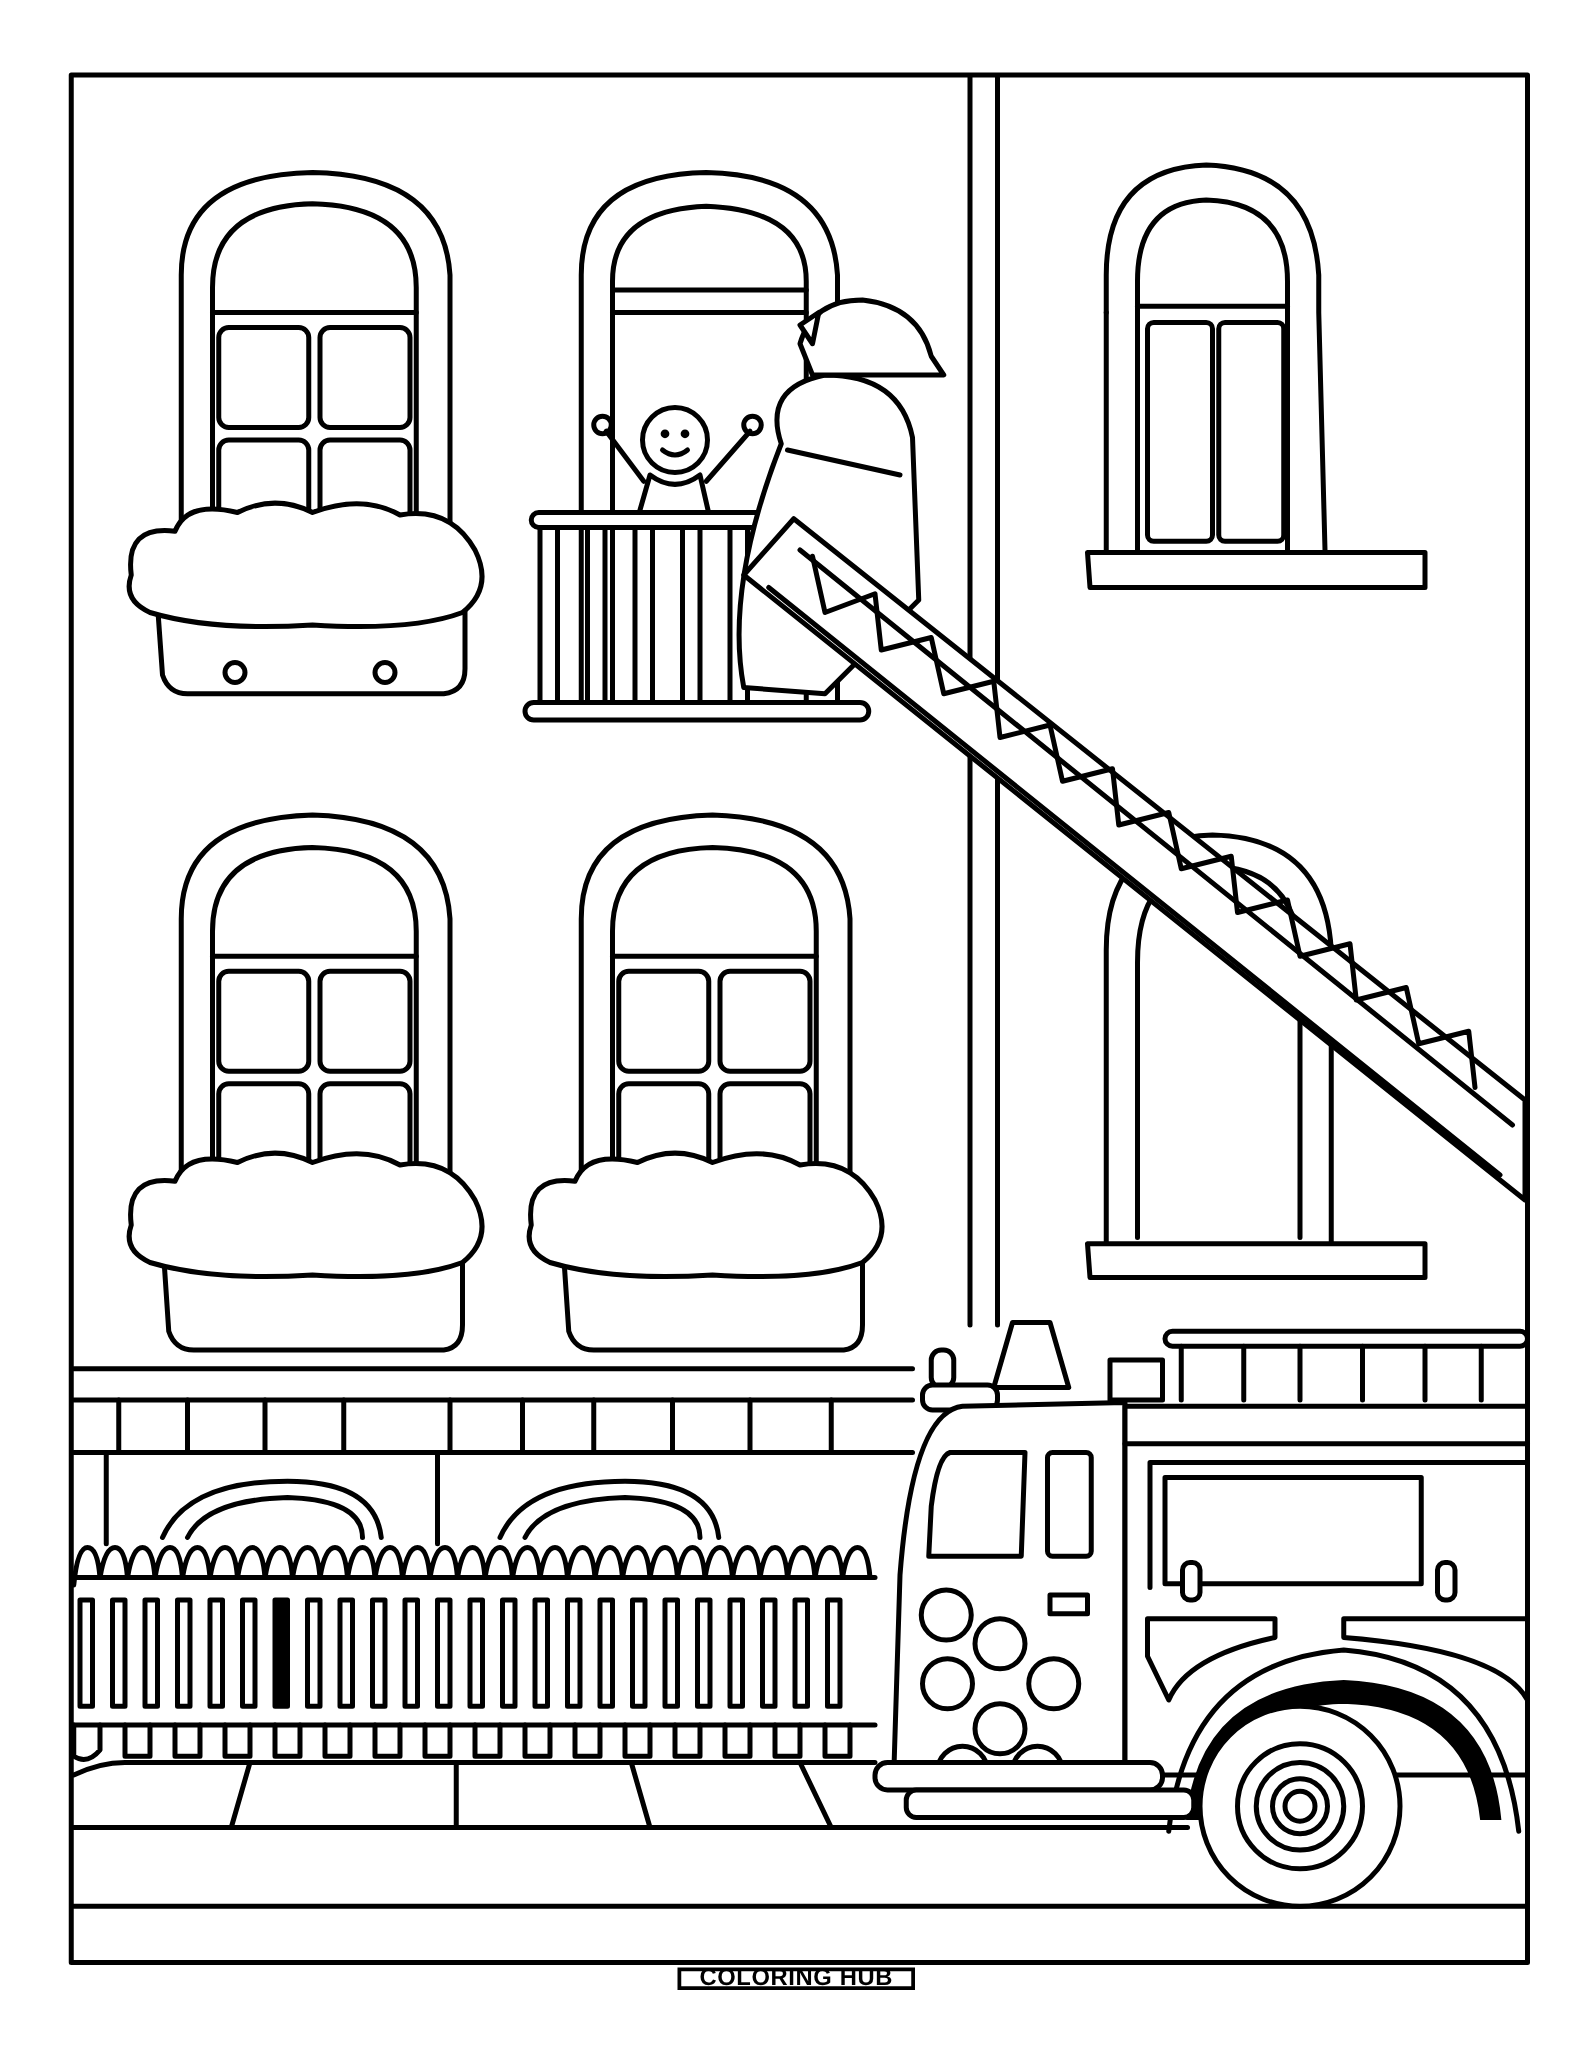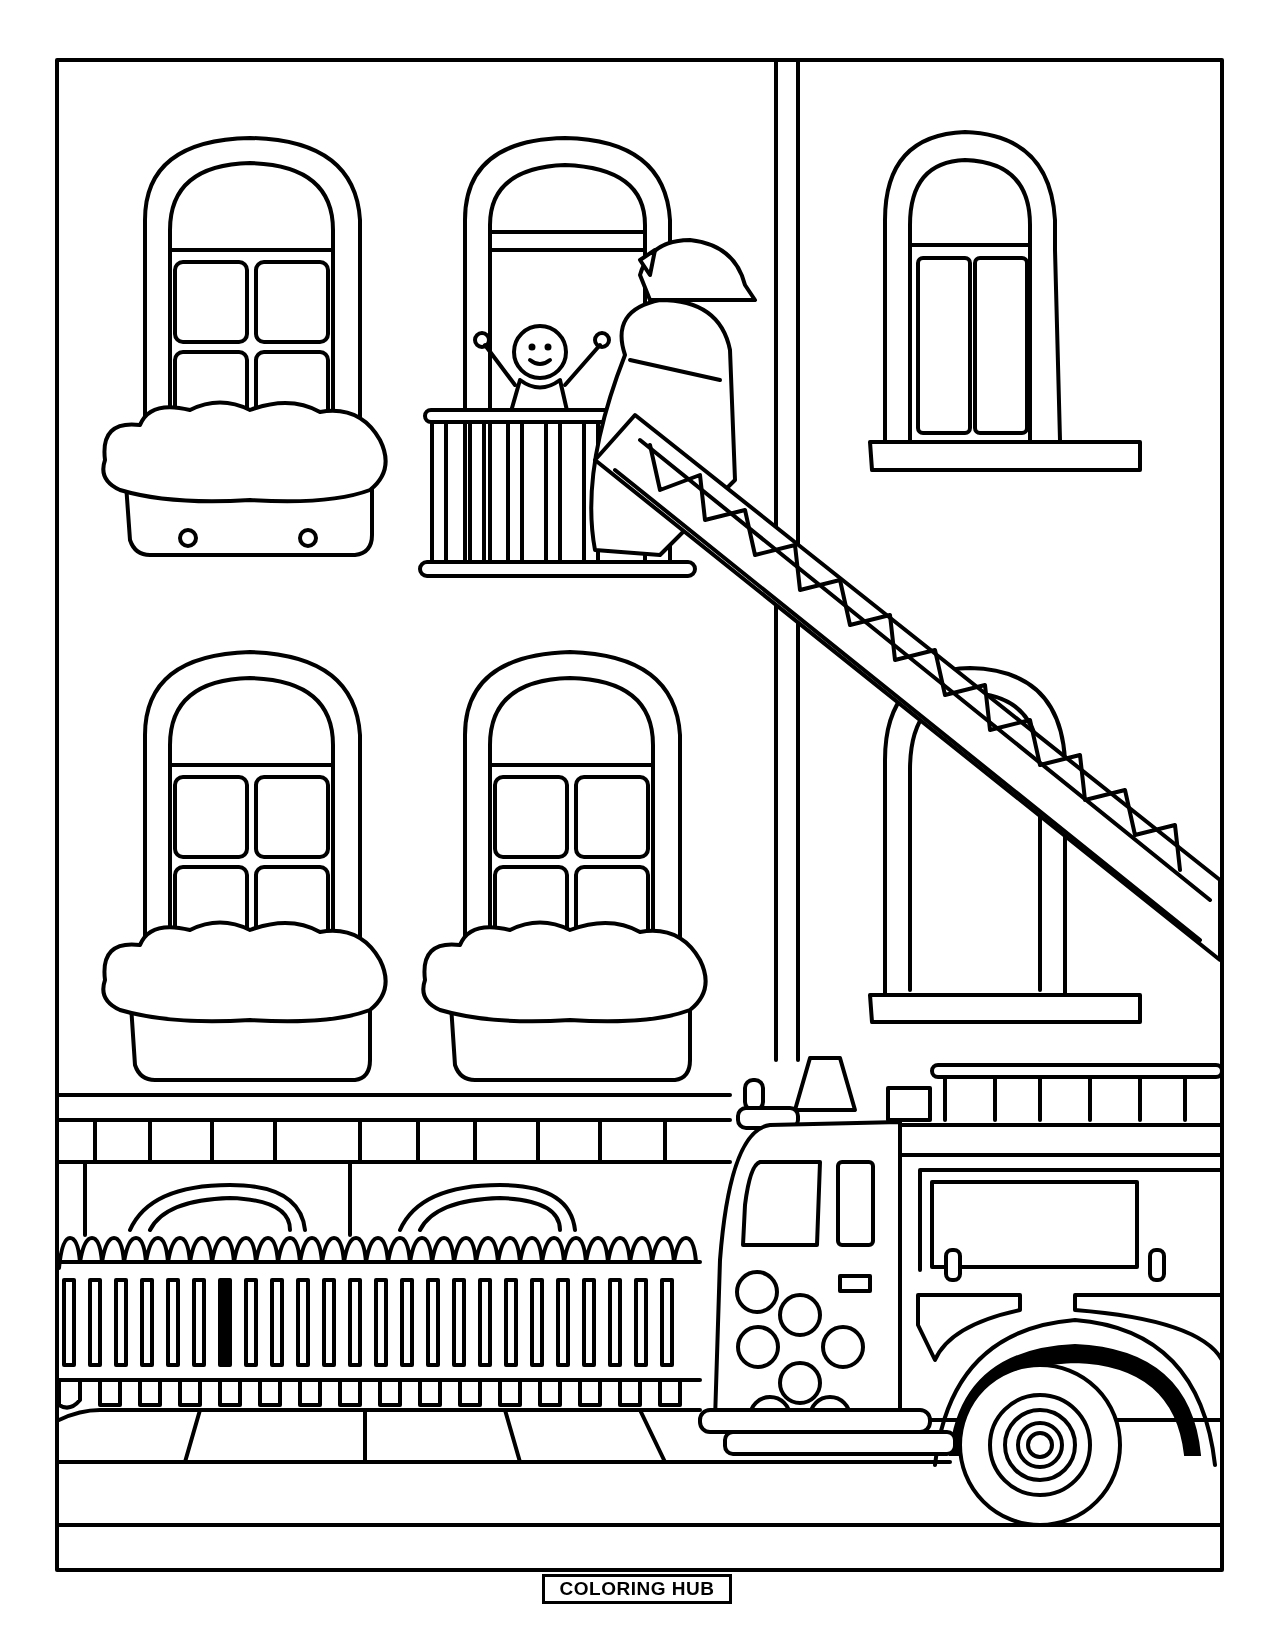--- a/index.html
+++ b/index.html
@@ -1,21 +1,21 @@
 <!DOCTYPE html>
 <html><head>
 <meta charset="utf-8">
 <style>
   html,body{margin:0;padding:0;background:#fff;}
   body{width:1275px;height:1650px;position:relative;overflow:hidden;font-family:"Liberation Sans",sans-serif;}
   svg{position:absolute;left:0;top:0;}
   .ln{fill:none;stroke:#000;stroke-width:4;stroke-linejoin:round;stroke-linecap:round;}
   .fw{fill:#fff;stroke:#000;stroke-width:4;stroke-linejoin:round;}
   .fb{fill:#000;stroke:#000;stroke-width:2;}
-  .brand{position:absolute;left:542px;top:1574px;width:190px;height:30px;border:3px solid #000;background:#fff;
+  .brand{position:absolute;left:542px;top:1574px;width:190px;height:18px;border:3px solid #000;background:#fff;
     display:flex;align-items:center;justify-content:center;font-weight:bold;font-size:19px;letter-spacing:0.5px;color:#000;box-sizing:border-box;}
 </style>
 </head>
 <body>
 
 <svg width="1275" height="1650" viewBox="0 0 1275 1650">
 
   <rect x="57" y="60" width="1165" height="1510" class="ln"></rect>
 
   <g>

